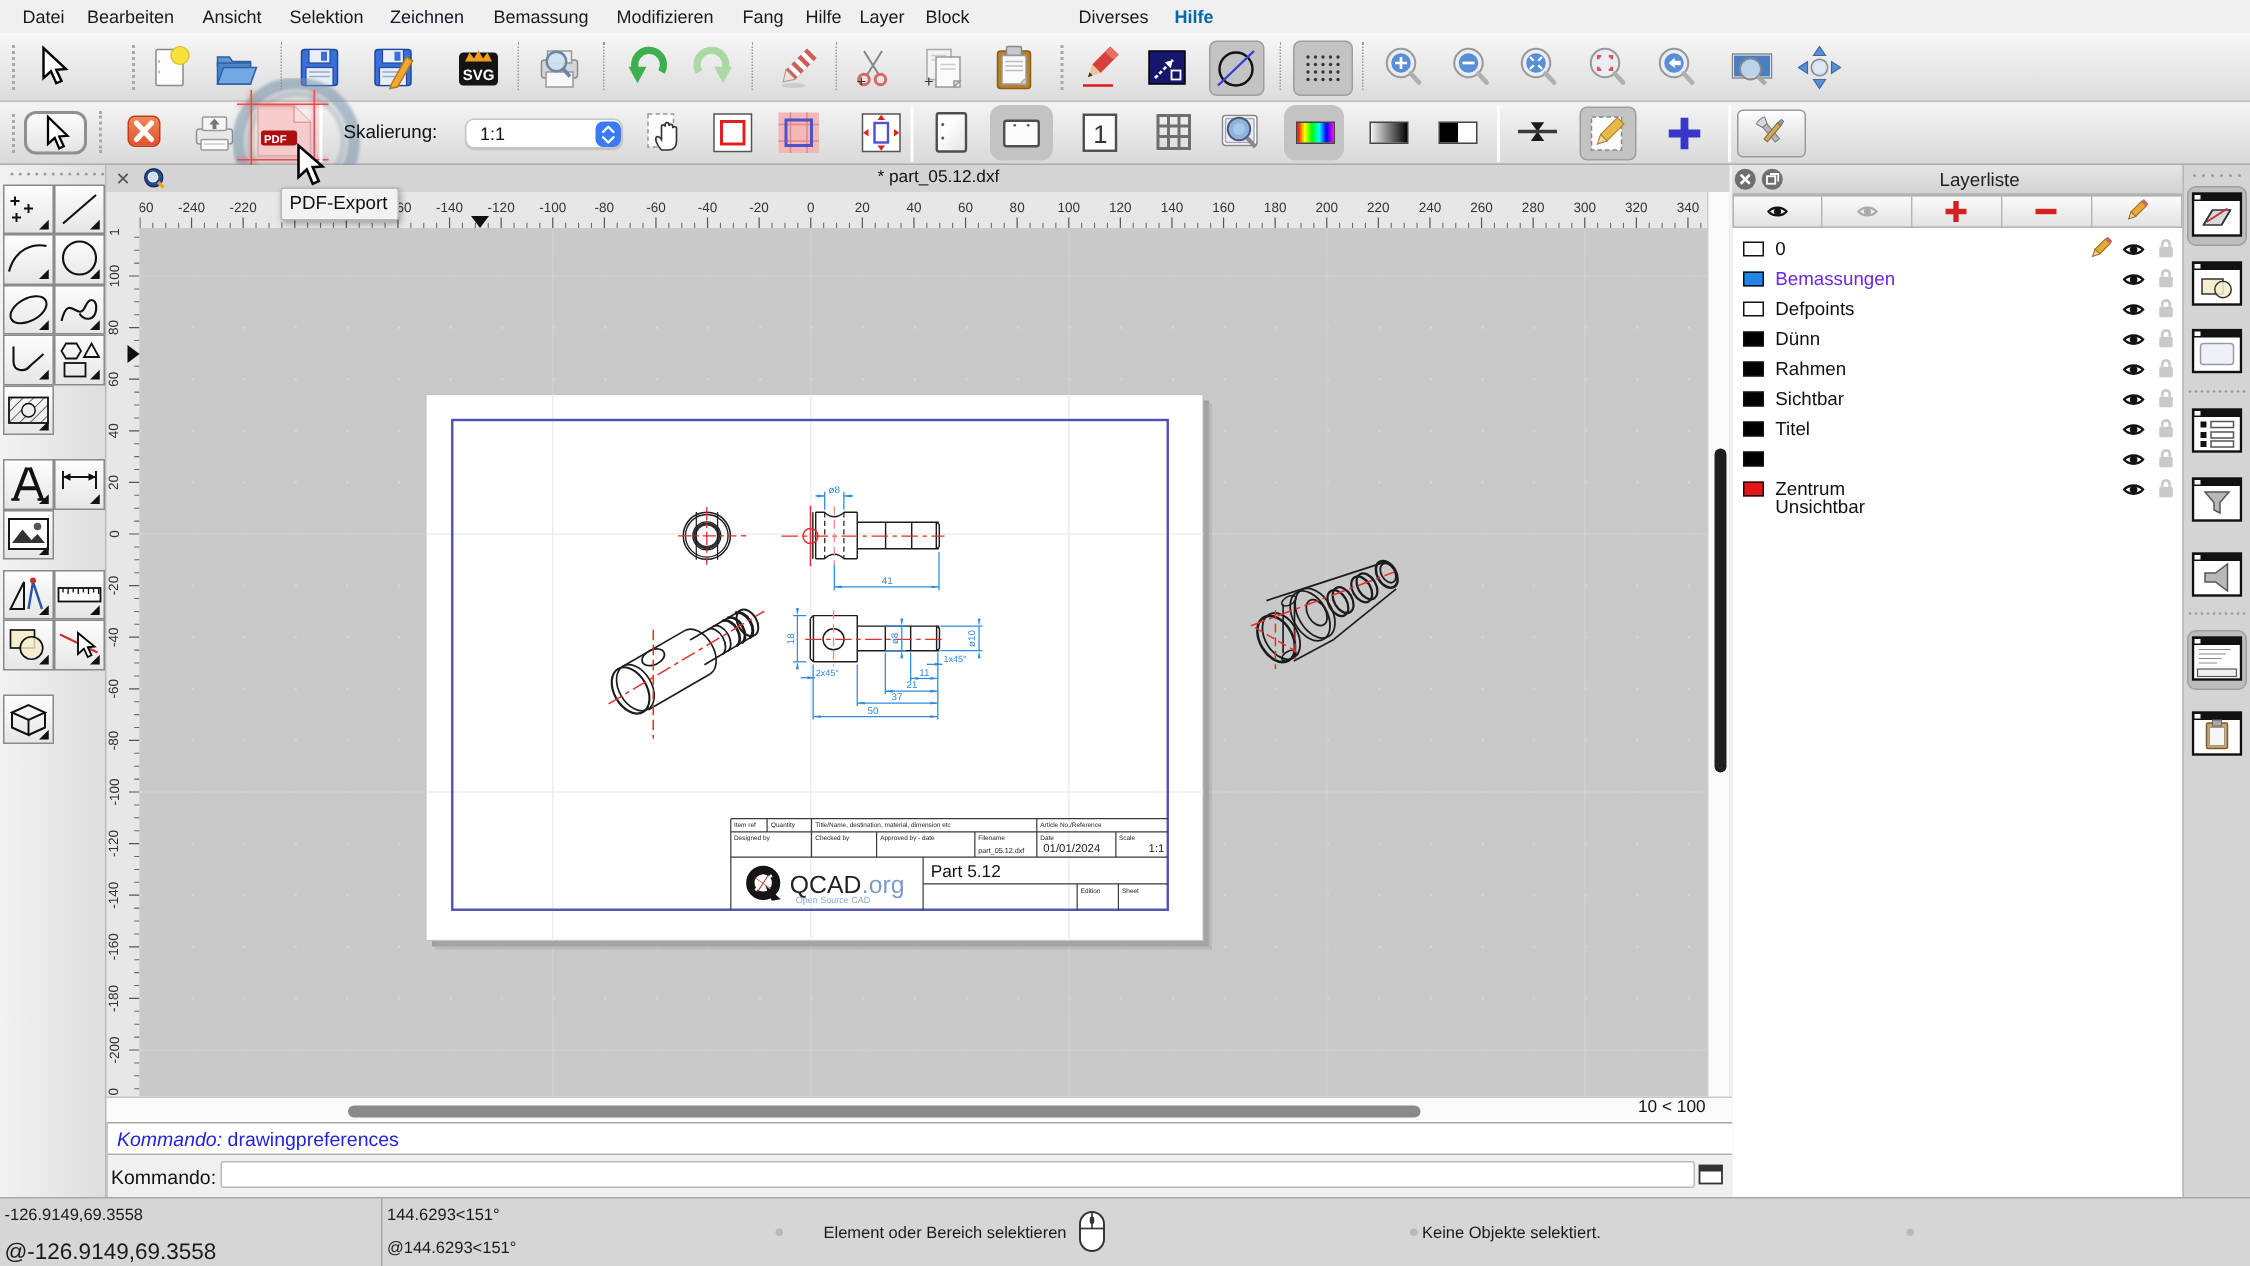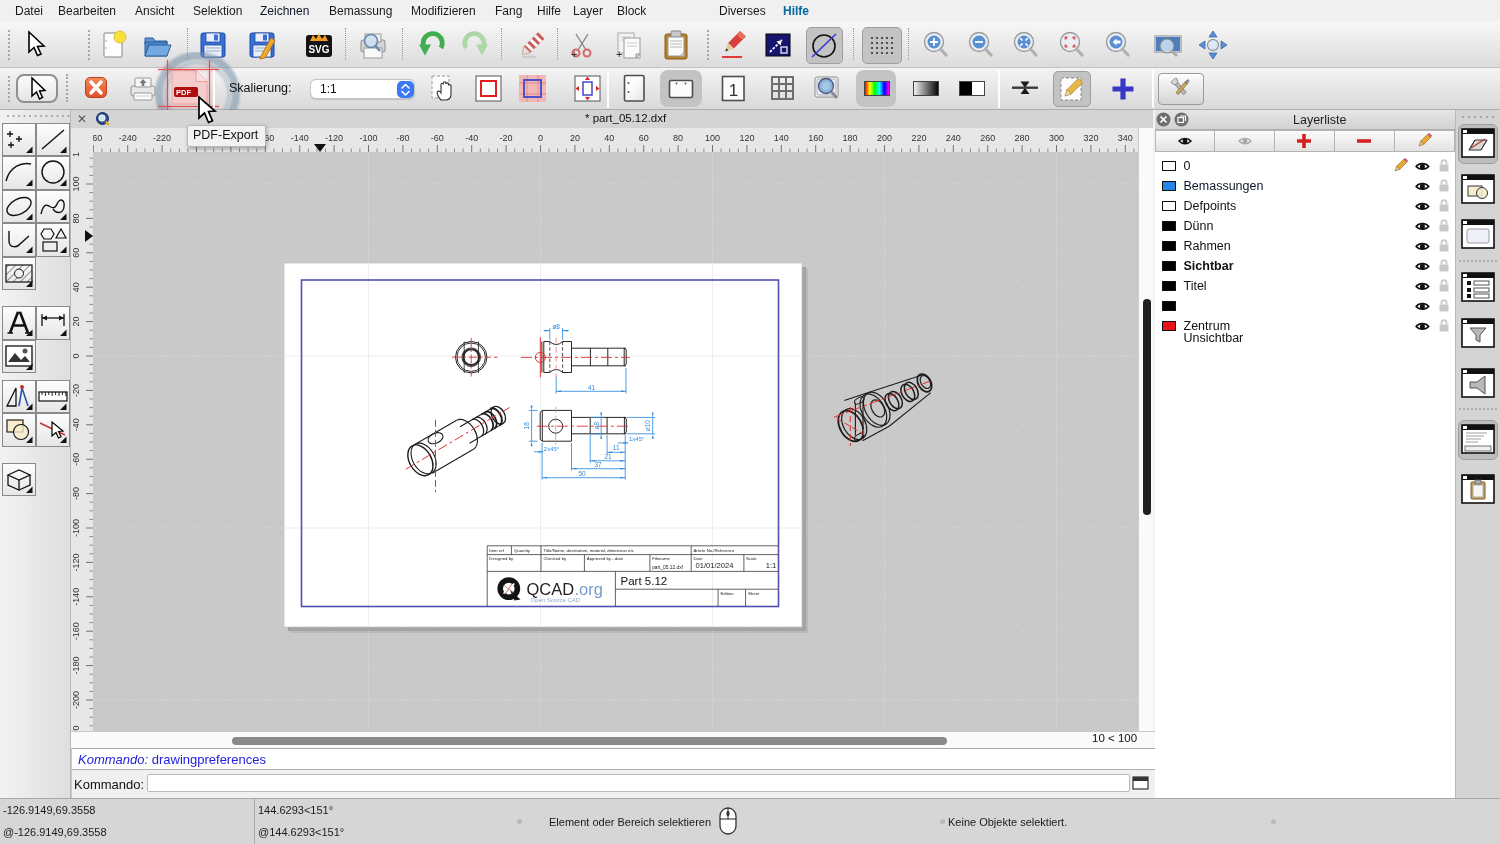--- a/index.html
+++ b/index.html
@@ -1052,21 +1052,21 @@
     <path d="M4.5 6.5 V4.5 C4.5 1.5 9.5 1.5 9.5 4.5 V6.5" fill="none" stroke="#c9c9c9" stroke-width="1.8"></path>
   </svg>
 <svg style="position:absolute;left:1392px;top:157.5px;" width="16" height="16" viewBox="0 0 16 16">
     <g transform="rotate(45 8 8)">
       <rect x="5.8" y="0.5" width="4.4" height="10" fill="#e8a83a" stroke="#9a7018" stroke-width="0.7"></rect>
       <path d="M5.8 10.5 L10.2 10.5 L8 15 Z" fill="#f0d0a0" stroke="#9a7018" stroke-width="0.7"></path>
       <rect x="5.8" y="-1.5" width="4.4" height="2.5" fill="#c86868"></rect>
     </g>
   </svg>
 <div style="position:absolute;left:1161.5px;top:181.0px;width:14.5px;height:10px;background:#1f86e8;border:1px solid #111;"></div>
-<div style="position:absolute;left:1183.5px;top:179.0px;font-size:12.5px;color:#0f172a;font-weight:normal;white-space:nowrap;">Bemassungen</div>
+<div style="position:absolute;left:1183.5px;top:179.0px;font-size:12.5px;color:#6d28d9;font-weight:normal;white-space:nowrap;">Bemassungen</div>
 <svg style="position:absolute;left:1414px;top:177.5px;" width="16" height="16" viewBox="0 0 16 16">
     <g transform="scale(1.05)">
       <path d="M2 8 C5 4.5 11 4.5 14 8 C11 11.5 5 11.5 2 8 Z" fill="none" stroke="#111" stroke-width="1.5"></path>
       <circle cx="8" cy="8" r="2.4" fill="#111"></circle>
     </g>
   </svg>
 <svg style="position:absolute;left:1437px;top:178.0px;" width="14" height="16" viewBox="0 0 14 16">
     <rect x="2.5" y="6.5" width="9" height="7" rx="1" fill="#c9c9c9"></rect>
     <path d="M4.5 6.5 V4.5 C4.5 1.5 9.5 1.5 9.5 4.5 V6.5" fill="none" stroke="#c9c9c9" stroke-width="1.8"></path>
   </svg>
@@ -1100,21 +1100,21 @@
     <g transform="scale(1.05)">
       <path d="M2 8 C5 4.5 11 4.5 14 8 C11 11.5 5 11.5 2 8 Z" fill="none" stroke="#111" stroke-width="1.5"></path>
       <circle cx="8" cy="8" r="2.4" fill="#111"></circle>
     </g>
   </svg>
 <svg style="position:absolute;left:1437px;top:238.0px;" width="14" height="16" viewBox="0 0 14 16">
     <rect x="2.5" y="6.5" width="9" height="7" rx="1" fill="#c9c9c9"></rect>
     <path d="M4.5 6.5 V4.5 C4.5 1.5 9.5 1.5 9.5 4.5 V6.5" fill="none" stroke="#c9c9c9" stroke-width="1.8"></path>
   </svg>
 <div style="position:absolute;left:1161.5px;top:261.0px;width:14.5px;height:10px;background:#000;border:1px solid #111;"></div>
-<div style="position:absolute;left:1183.5px;top:259.0px;font-size:12.5px;color:#111;font-weight:bold;white-space:nowrap;text-align:right;">Sichtbar</div>
+<div style="position:absolute;left:1183.5px;top:259.0px;font-size:12.5px;color:#111;font-weight:normal;white-space:nowrap;text-align:right;">Sichtbar</div>
 <svg style="position:absolute;left:1414px;top:257.5px;" width="16" height="16" viewBox="0 0 16 16">
     <g transform="scale(1.05)">
       <path d="M2 8 C5 4.5 11 4.5 14 8 C11 11.5 5 11.5 2 8 Z" fill="none" stroke="#111" stroke-width="1.5"></path>
       <circle cx="8" cy="8" r="2.4" fill="#111"></circle>
     </g>
   </svg>
 <svg style="position:absolute;left:1437px;top:258.0px;" width="14" height="16" viewBox="0 0 14 16">
     <rect x="2.5" y="6.5" width="9" height="7" rx="1" fill="#c9c9c9"></rect>
     <path d="M4.5 6.5 V4.5 C4.5 1.5 9.5 1.5 9.5 4.5 V6.5" fill="none" stroke="#c9c9c9" stroke-width="1.8"></path>
   </svg>
@@ -1252,21 +1252,21 @@
 <svg style="position:absolute;left:1461px;top:474px;" width="34" height="32" viewBox="0 0 34 32">
     <rect x="1" y="1" width="32" height="28" fill="#fff" stroke="#111" stroke-width="1.6"></rect>
     <rect x="1" y="1" width="32" height="5" fill="#111"></rect>
     <rect x="2" y="2" width="4" height="3" fill="#fff"></rect>
     <rect x="10" y="8" width="14" height="17" rx="1" fill="#c9a86a" stroke="#7a5c28"></rect>
     <rect x="12" y="11" width="10" height="12" fill="#f6f6f6" stroke="#999" stroke-width="0.7"></rect>
     <rect x="14" y="6" width="6" height="4" fill="#aaa" stroke="#666" stroke-width="0.7"></rect>
   </svg>
 <div style="position:absolute;left:0;top:798px;width:1500px;height:46px;background:#d6d6d6;border-top:1px solid #a8a8a8;"></div>
 <div style="position:absolute;left:3px;top:804px;font-size:11px;color:#1a1a1a;font-weight:normal;white-space:nowrap;">-126.9149,69.3558</div>
-<div style="position:absolute;left:3px;top:826px;font-size:11px;color:#1a1a1a;font-weight:normal;white-space:nowrap;">@-126.9149,69.3558</div>
+<div style="position:absolute;left:3px;top:826px;font-size:15px;color:#1a1a1a;font-weight:normal;white-space:nowrap;">@-126.9149,69.3558</div>
 <div style="position:absolute;left:254px;top:798px;width:1px;height:46px;background:#aaa;"></div>
 <div style="position:absolute;left:258px;top:804px;font-size:11px;color:#1a1a1a;font-weight:normal;white-space:nowrap;">144.6293&lt;151°</div>
 <div style="position:absolute;left:258px;top:826px;font-size:11px;color:#1a1a1a;font-weight:normal;white-space:nowrap;">@144.6293&lt;151°</div>
 <div style="position:absolute;left:516.5px;top:818.5px;width:5px;height:5px;border-radius:3px;background:#b9b9b9;"></div>
 <div style="position:absolute;left:940px;top:818.5px;width:5px;height:5px;border-radius:3px;background:#b9b9b9;"></div>
 <div style="position:absolute;left:1271px;top:818.5px;width:5px;height:5px;border-radius:3px;background:#b9b9b9;"></div>
 <div style="position:absolute;left:549px;top:816px;font-size:11px;color:#1a1a1a;font-weight:normal;white-space:nowrap;">Element oder Bereich selektieren</div>
 <div style="position:absolute;left:948px;top:816px;font-size:11px;color:#1a1a1a;font-weight:normal;white-space:nowrap;">Keine Objekte selektiert.</div>
 <svg style="position:absolute;left:716px;top:806px;" width="24" height="32" viewBox="0 0 24 32">
     <rect x="4" y="2" width="16" height="26" rx="8" fill="#fff" stroke="#333" stroke-width="1.3"></rect>

